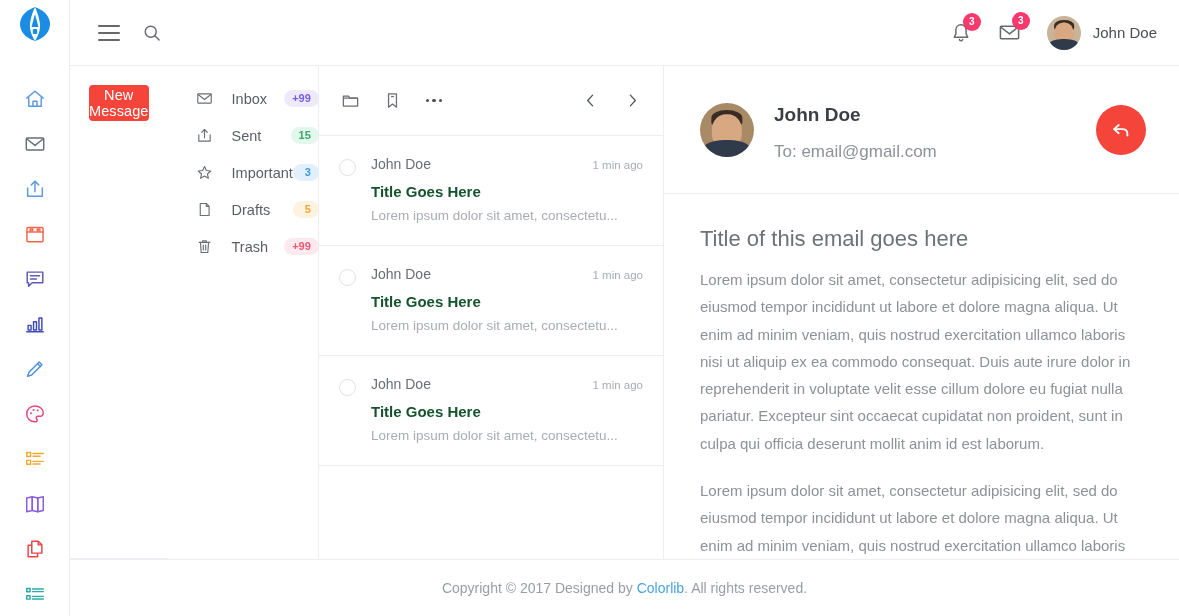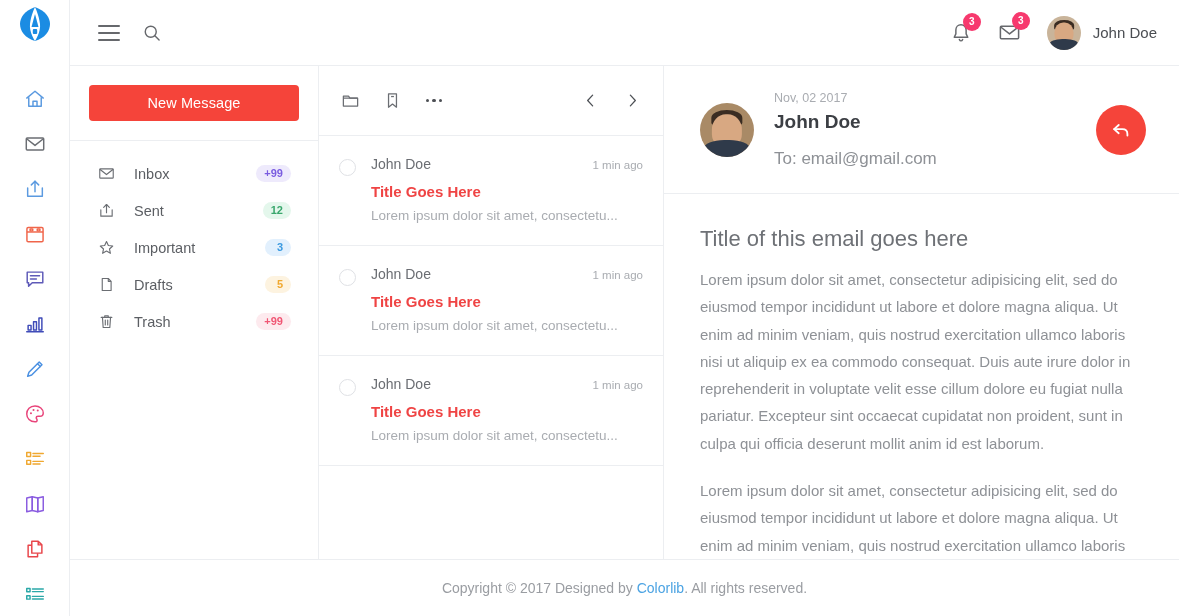--- a/index.html
+++ b/index.html
@@ -90,21 +90,21 @@
   .avatar-lg { width: 54px; height: 54px; background: #a98a66; }
 
   
   .workspace { display: flex; height: 493px; flex: 0 0 493px; }
 
   
   .folder-panel {
     width: 249px; flex: 0 0 249px;
     background: #ffffff;
     border-right: 1px solid #eceef1;
-    display: flex; flex-direction: column;
+    display: flex; flex-direction: row;
   }
   .newmsg-wrap { padding: 19px; border-bottom: 1px solid #eceef1; }
   .new-message-btn {
     width: 100%; height: 36px;
     background: #f5443a; color: #ffffff;
     border: none; border-radius: 4px;
     font-size: 14.5px; font-family: "Liberation Sans", sans-serif;
     cursor: pointer; letter-spacing: .1px;
   }
   .folder-list { padding: 14px 0 0 0; }
@@ -167,21 +167,21 @@
   }
   .mail-check {
     width: 17px; height: 17px; border-radius: 50%;
     border: 1px solid #dfe1e5; flex: none; margin-top: 3px;
     cursor: pointer;
   }
   .mail-body { flex: 1; min-width: 0; }
   .mail-row1 { display: flex; align-items: baseline; }
   .mail-from { font-size: 14px; color: #6a6d72; flex: 1; }
   .mail-time { font-size: 11.5px; color: #a9acb1; }
-  .mail-title { font-size: 15px; color: #ef4444; font-weight: bold; margin-top: 11px; }
+  .mail-title { font-size: 15px; color: #14532d; font-weight: bold; margin-top: 11px; }
   .mail-preview {
     font-size: 13.5px; color: #a9acb1; margin-top: 8px;
     white-space: nowrap; overflow: hidden; text-overflow: ellipsis;
   }
 
   
   .reader-panel { flex: 1; background: #ffffff; display: flex; flex-direction: column; min-width: 0; }
   .reader-head {
     height: 128px; flex: 0 0 128px;
     border-bottom: 1px solid #eceef1;
@@ -389,21 +389,21 @@
 
           <div class="folder-item">
             <span class="folder-ico">
               <svg width="17" height="17" viewBox="0 0 24 24" fill="none" stroke="currentColor" stroke-width="1.6" stroke-linecap="round" stroke-linejoin="round">
                 <path d="M4 11 V20 H20 V11"></path>
                   <path d="M12 15 V3.5"></path>
                   <path d="M8 7.5 L12 3.5 L16 7.5"></path>
               </svg>
             </span>
             <span class="folder-label">Sent</span>
-            <span class="fbadge fb-green">12</span>
+            <span class="fbadge fb-green">15</span>
           </div>
 
           <div class="folder-item">
             <span class="folder-ico">
               <svg width="17" height="17" viewBox="0 0 24 24" fill="none" stroke="currentColor" stroke-width="1.6" stroke-linejoin="round">
                 <path d="M12 3.5 L14.6 9.2 L20.8 9.9 L16.2 14.1 L17.5 20.2 L12 17.1 L6.5 20.2 L7.8 14.1 L3.2 9.9 L9.4 9.2 Z"></path>
               </svg>
             </span>
             <span class="folder-label">Important</span>
             <span class="fbadge fb-blue">3</span>
@@ -519,21 +519,20 @@
       </div>
 
       <div class="reader-panel">
         <div class="reader-head">
           <div class="avatar avatar-lg">
             <div class="hair"></div>
               <div class="face"></div>
               <div class="body"></div>
           </div>
           <div class="reader-meta">
-            <div class="reader-date">Nov, 02 2017</div>
             <div class="reader-name">John Doe</div>
             <div class="reader-to">To: email@gmail.com</div>
           </div>
           <button class="reply-btn">
             <svg width="22" height="22" viewBox="0 0 24 24" fill="none" stroke="#ffffff" stroke-width="2" stroke-linecap="round" stroke-linejoin="round">
               <path d="M9.5 6.5 L4.5 11 L9.5 15.5"></path>
               <path d="M4.5 11 H13.5 C17 11 19 13 19 16.5 V18"></path>
             </svg>
           </button>
         </div>

